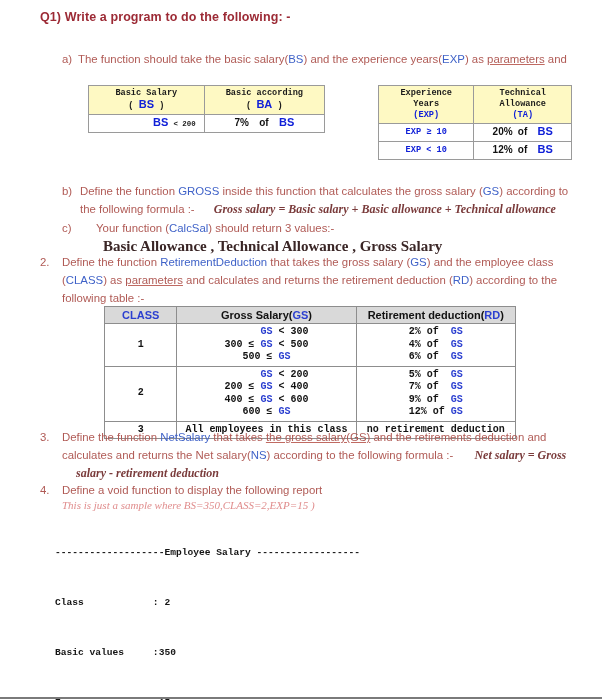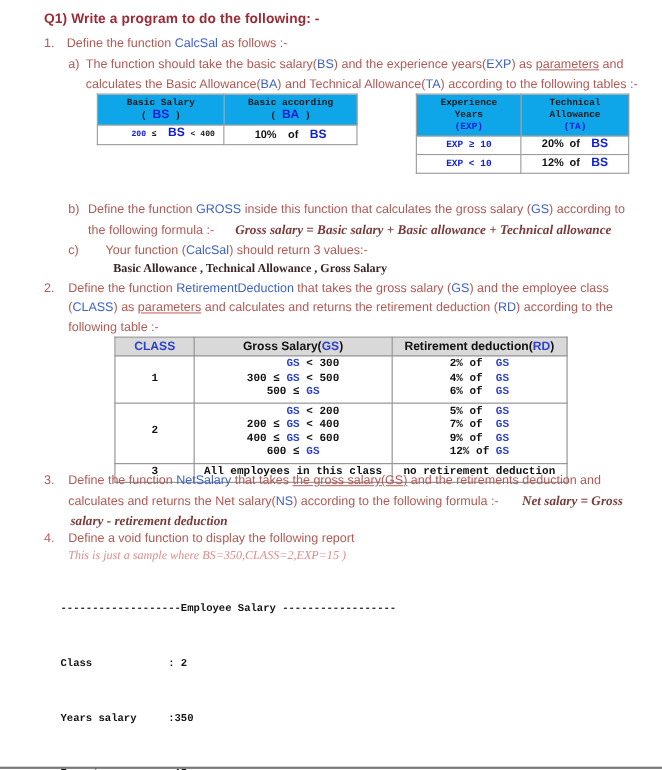--- a/index.html
+++ b/index.html
@@ -21,35 +21,35 @@
   .uline{text-decoration:underline;text-decoration-color:#c06a62;}
 
   .sub-item{position:absolute;font-size:11.4px;color:#b05a55;line-height:18px;}
 
   .formula{
     font-family:"Liberation Serif",serif;font-style:italic;font-weight:bold;
     font-size:12px;color:#7a3b3b;
   }
   .retlist{
     position:absolute;font-family:"Liberation Serif",serif;font-weight:bold;
-    font-size:11px;color:#3a2626;
+    font-size:15px;color:#3a2626;
   }
   .sample{
     position:absolute;font-family:"Liberation Serif",serif;font-style:italic;
     font-size:11px;color:#e08d8d;
   }
 
   
   table.t{border-collapse:collapse;position:absolute;}
   table.t td,table.t th{
     border:1px solid #9a9a9a;font-family:"Liberation Mono",monospace;
     font-size:8.6px;color:#1a1a1a;padding:2px 4px;text-align:center;
     line-height:11px;font-weight:bold;
   }
-  table.t th{background:#0ea5e9;font-weight:bold;}
+  table.t th{background:#fef9c3;font-weight:bold;}
   .bsb{font-family:"Liberation Sans",sans-serif;font-weight:bold;color:#1020d8;font-size:11px;}
   .bsm{font-family:"Liberation Mono",monospace;font-weight:bold;color:#1020d8;font-size:8.6px;}
   .sm{font-size:7.4px;font-family:"Liberation Mono",monospace;color:#202020;font-weight:bold;}
   .smb{font-size:7.4px;font-family:"Liberation Mono",monospace;color:#1020d8;font-weight:bold;}
   .pct{font-family:"Liberation Sans",sans-serif;font-weight:bold;font-size:10px;color:#111;}
 
   #tbl-basic td.l{text-align:right;padding-right:8px;}
 
   
   table.big{border-collapse:collapse;position:absolute;left:104px;top:306px;width:412px;}
@@ -74,50 +74,43 @@
   }
   .rule-bottom{position:absolute;left:0;top:697px;width:602px;height:2px;background:#7a7a7a;}
 </style>
 </head>
 <body>
 
 <div class="page">
 
   <div class="title">Q1) Write a program to do the following: -</div>
 
-  <div class="num-item" style="left:40px;top:32px;">
-    <span>1.</span>
-    <span style="display:inline-block;width:8px;"></span><span>Define the function </span><span class="blue">CalcSal</span><span> as follows :-</span>
-  </div>
 
   <div class="sub-item" style="left:62px;top:50px;">
     <span>a)</span>
   </div>
   <div class="sub-item" style="left:78px;top:50px;width:510px;text-align:justify;">
     The function should take the basic salary(<span class="blue">BS</span>) and the experience years(<span class="blue">EXP</span>) as <span class="uline">parameters</span> and
-  </div>
-  <div class="sub-item" style="left:78px;top:68px;width:510px;">
-    calculates the Basic Allowance(<span class="blue">BA</span>) and Technical Allowance(<span class="blue">TA</span>) according to the following tables :-
   </div>
 
   <table class="t" id="tbl-basic" style="left:88px;top:85px;width:237px;">
     <tbody>
         <tr>
       <th style="width:118px;">
         <span>Basic Salary</span><br>
         <span>( </span><span class="bsb">BS</span><span> )</span>
       </th>
       <th style="width:119px;">
         <span>Basic according</span><br>
         <span>( </span><span class="bsb">BA</span><span> )</span>
       </th>
     </tr>
     <tr>
-      <td class="l"><span class="smb">200</span> <span class="sm">≤</span>&nbsp;&nbsp;<span class="bsb">BS</span> <span class="sm">&lt; 400</span></td>
-      <td><span class="pct">10%</span>&nbsp;&nbsp;<span class="pct">of</span>&nbsp;&nbsp;<span class="bsb">BS</span></td>
+      <td class="l"><span class="bsb">BS</span> <span class="sm">&lt; 200</span></td>
+      <td><span class="pct">7%</span>&nbsp;&nbsp;<span class="pct">of</span>&nbsp;&nbsp;<span class="bsb">BS</span></td>
     </tr>
   </tbody>
     </table>
 
   <table class="t" id="tbl-exp" style="left:378px;top:85px;width:194px;">
     <tbody>
         <tr>
       <th style="width:97px;">
         <span>Experience</span><br>
         <span>Years</span><br>
@@ -216,32 +209,32 @@
   <div class="num-item" style="left:40px;top:429px;">
     <span>3.</span>
   </div>
   <div class="num-item" style="left:62px;top:447px;width:520px;">
     calculates and returns the Net salary(<span class="blue">NS</span>) according to the following formula :-
     <span style="display:inline-block;width:18px;"></span><span class="formula">Net  salary = Gross</span>
   </div>
   <div class="num-item" style="left:62px;top:429px;width:520px;">
     Define the function <span class="blue">NetSalary</span> that takes <span class="uline">the gross salary(GS)</span> and the retirements deduction and
   </div>
-  <div class="formula" style="position:absolute;left:64px;top:466px;">salary - retirement deduction</div>
+  <div class="formula" style="position:absolute;left:76px;top:466px;">salary - retirement deduction</div>
 
   <div class="num-item" style="left:40px;top:482px;">
     <span>4.</span>
   </div>
   <div class="num-item" style="left:62px;top:482px;">Define a void function to display the following report</div>
   <div class="sample" style="left:62px;top:499px;text-align:right;">This is just a sample where BS=350,CLASS=2,EXP=15 )</div>
 
   <div class="report">
     <div>-------------------Employee Salary ------------------</div>
     <div>Class            : 2</div>
-    <div>Years salary     :350</div>
+    <div>Basic values     :350</div>
     <div>Experience years: 15</div>
     
     
     
     
     
     
     
     
     

